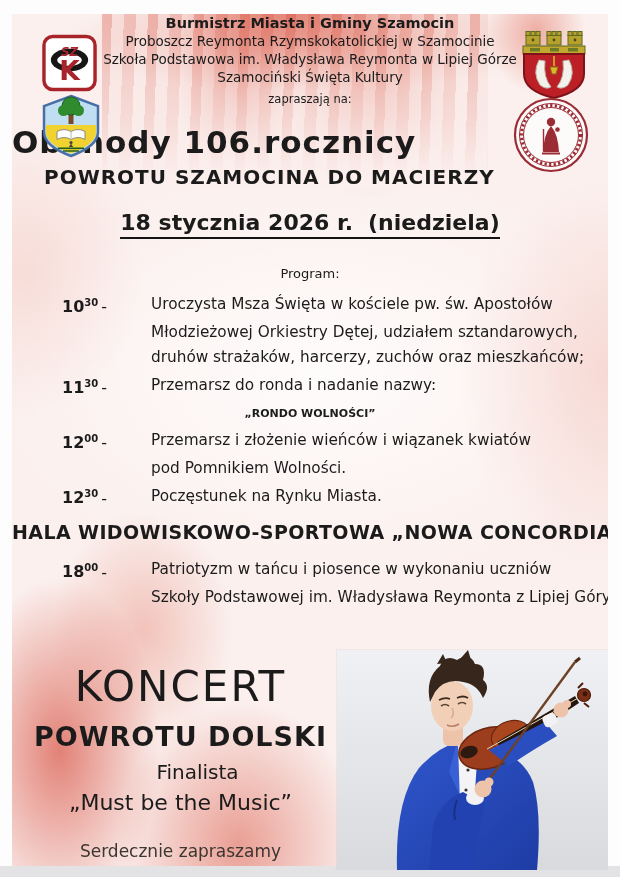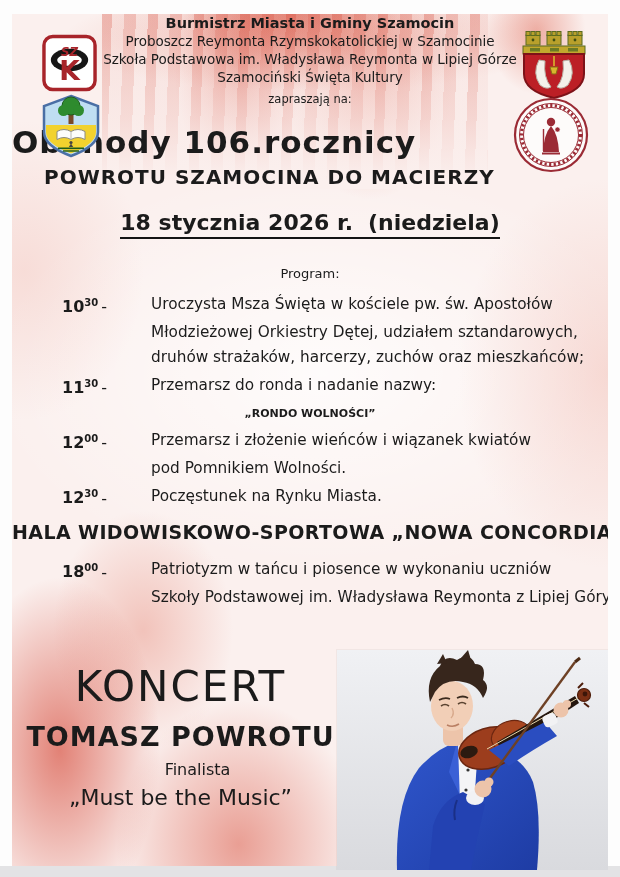--- a/index.html
+++ b/index.html
@@ -60,21 +60,21 @@
   .ptime sup{font-size:10px;font-weight:bold;}
   .pdash{font-weight:normal;margin-left:3px;}
   .ptext{font-size:15.3px;white-space:nowrap;}
   .prondo{text-align:center;font-weight:bold;font-size:11px;line-height:25.5px;}
   .hall-heading{margin-top:10px;text-align:center;font-weight:bold;font-size:19px;letter-spacing:.4px;white-space:nowrap;}
   .hall-rows{margin-top:12px;}
   
   .concert{position:absolute;left:0;top:648px;width:337px;text-align:center;z-index:3;}
   .concert-heading{font-size:42px;font-weight:500;letter-spacing:2px;}
   .concert-artist{margin-top:10px;font-size:27px;font-weight:bold;letter-spacing:1px;}
-  .concert-sub1{margin-top:8px;font-size:16px;padding-left:34px;}
+  .concert-sub1{margin-top:8px;font-size:20px;padding-left:34px;}
   .concert-sub2{margin-top:6px;font-size:22px;}
   .concert-closing{margin-top:26px;font-size:17px;color:#3c3631;}
   
   .photo{position:absolute;left:325px;top:636px;width:275px;height:220px;z-index:3;box-shadow:0 0 0 1px rgba(0,0,0,.04);}
   .photo svg{display:block;}
 </style>
 </head>
 <body>
 
 <div class="poster">
@@ -208,23 +208,24 @@
       </div>
       <div class="prow">
         <span class="ptime"></span>
         <span class="ptext">Szkoły Podstawowej im. Władysława Reymonta z Lipiej Góry.</span>
       </div>
     </div>
   </div>
 
   <div class="concert">
     <div class="concert-heading">KONCERT</div>
-    <div class="concert-artist">TOMASZ POWROTU</div>
+    <div class="concert-artist">POWROTU DOLSKI</div>
     <div class="concert-sub1">Finalista</div>
     <div class="concert-sub2">„Must be the Music”</div>
+    <div class="concert-closing">Serdecznie zapraszamy</div>
   </div>
 
   <div class="photo">
     <svg width="275" height="220" viewBox="0 0 275 220">
       <defs>
         <linearGradient id="bgph" x1="0" y1="0" x2="0" y2="1">
           <stop offset="0" stop-color="#f0f1f4"></stop>
             <stop offset="1" stop-color="#d9dade"></stop>
         </linearGradient>
         <linearGradient id="jak" x1="0" y1="0" x2="1" y2="1">

